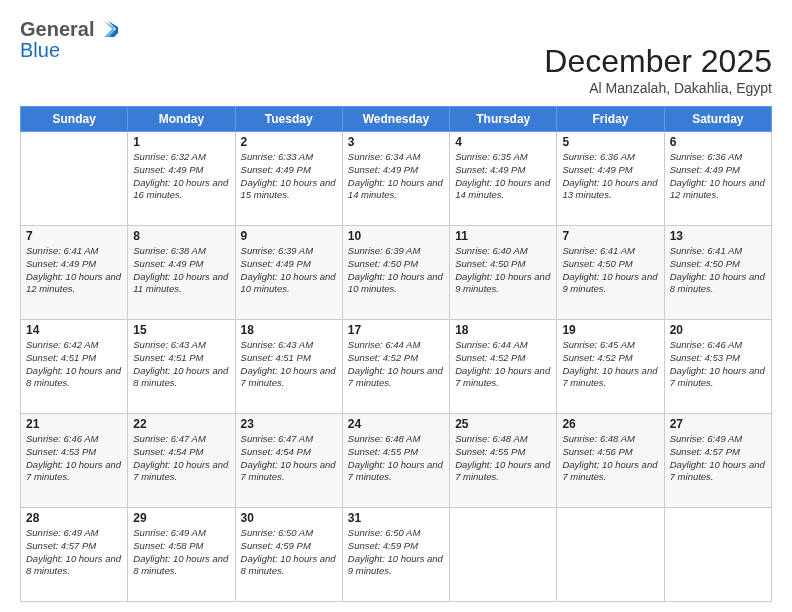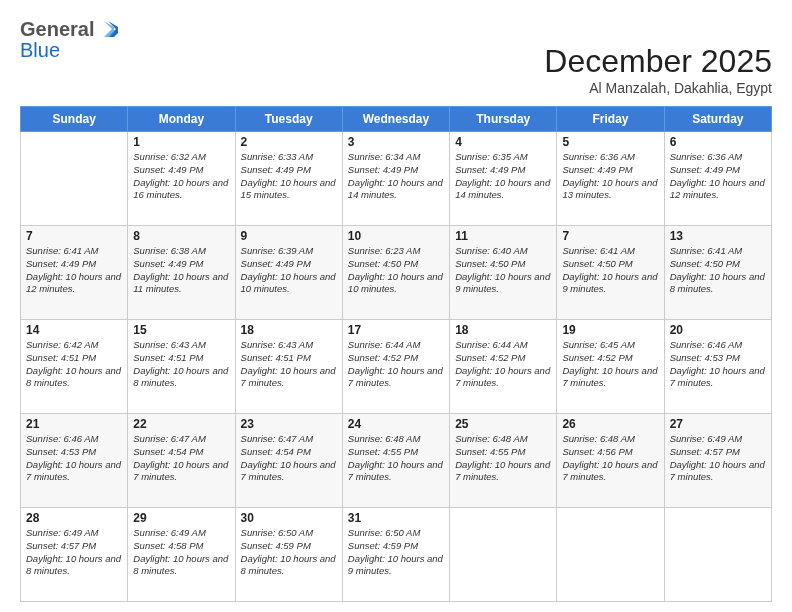--- a/index.html
+++ b/index.html
@@ -178,21 +178,21 @@
           </td>
           <td>
             <span class="day-num">9</span>
             <div class="day-info">Sunrise: 6:39 AM
 Sunset: 4:49 PM
 Daylight: 10 hours
 and 10 minutes.</div>
           </td>
           <td>
             <span class="day-num">10</span>
-            <div class="day-info">Sunrise: 6:23 AM
+            <div class="day-info">Sunrise: 6:39 AM
 Sunset: 4:50 PM
 Daylight: 10 hours
 and 10 minutes.</div>
           </td>
           <td>
             <span class="day-num">11</span>
             <div class="day-info">Sunrise: 6:40 AM
 Sunset: 4:50 PM
 Daylight: 10 hours
 and 9 minutes.</div>

